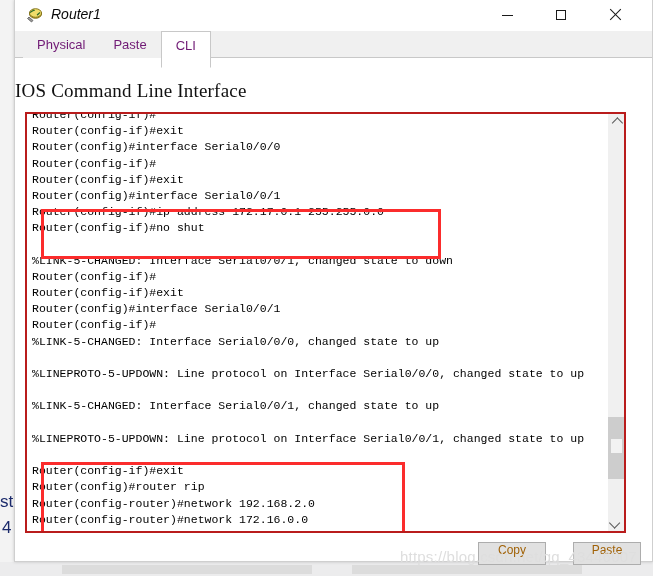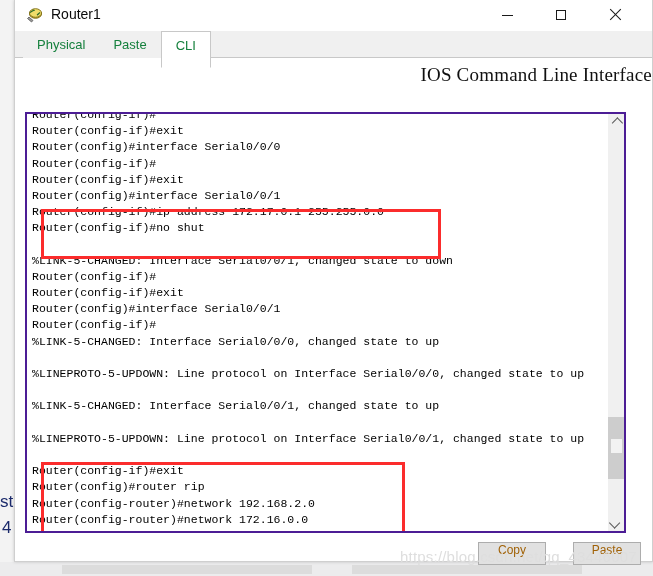--- a/index.html
+++ b/index.html
@@ -84,20 +84,21 @@
     position: absolute;
     left: 12px; top: 7px;
     width: 18px; height: 17px;
   }
   #title-text {
     position: absolute;
     left: 36px; top: 6px;
     font-size: 14px;
     color: #0a0a0a;
     font-family: "Liberation Sans", sans-serif;
+    font-style: italic;
   }
   .win-btn {
     position: absolute;
     top: 0;
     width: 46px; height: 30px;
     display: flex;
     align-items: center;
     justify-content: center;
     cursor: default;
   }
@@ -135,21 +136,21 @@
     padding-left: 8px;
     box-sizing: border-box;
   }
   .tab {
     position: relative;
     display: inline-block;
     height: 37px;
     line-height: 27px;
     padding: 0 14px;
     font-size: 13px;
-    color: #15803d;
+    color: #701a75;
     box-sizing: border-box;
     cursor: default;
     vertical-align: top;
     background: #f0f0f0;
   }
   .tab.active {
     background: #ffffff;
     border-left: 1px solid #c8c8c8;
     border-right: 1px solid #c8c8c8;
     border-top: 1px solid #c8c8c8;
@@ -159,36 +160,36 @@
     text-align: center;
   }
 
   
   #panel {
     position: relative;
     height: 503px;
     background: #ffffff;
   }
   #panel-title {
-    text-align: right;
+    text-align: left;
     font-family: "Liberation Serif", serif;
     font-size: 19px;
     color: #101010;
-    padding-top: 6px;
+    padding-top: 22px;
     letter-spacing: 0.2px;
   }
 
   
   #terminal-wrap {
     position: absolute;
     left: 10px;
     top: 54px;
     width: 601px;
     height: 421px;
-    border: 2px solid #4c1d95;
+    border: 2px solid #b91c1c;
     box-sizing: border-box;
     background: #ffffff;
     overflow: hidden;
   }
   #terminal {
     position: absolute;
     left: 0; top: 0;
     width: 583px;
     height: 417px;
     overflow: hidden;

